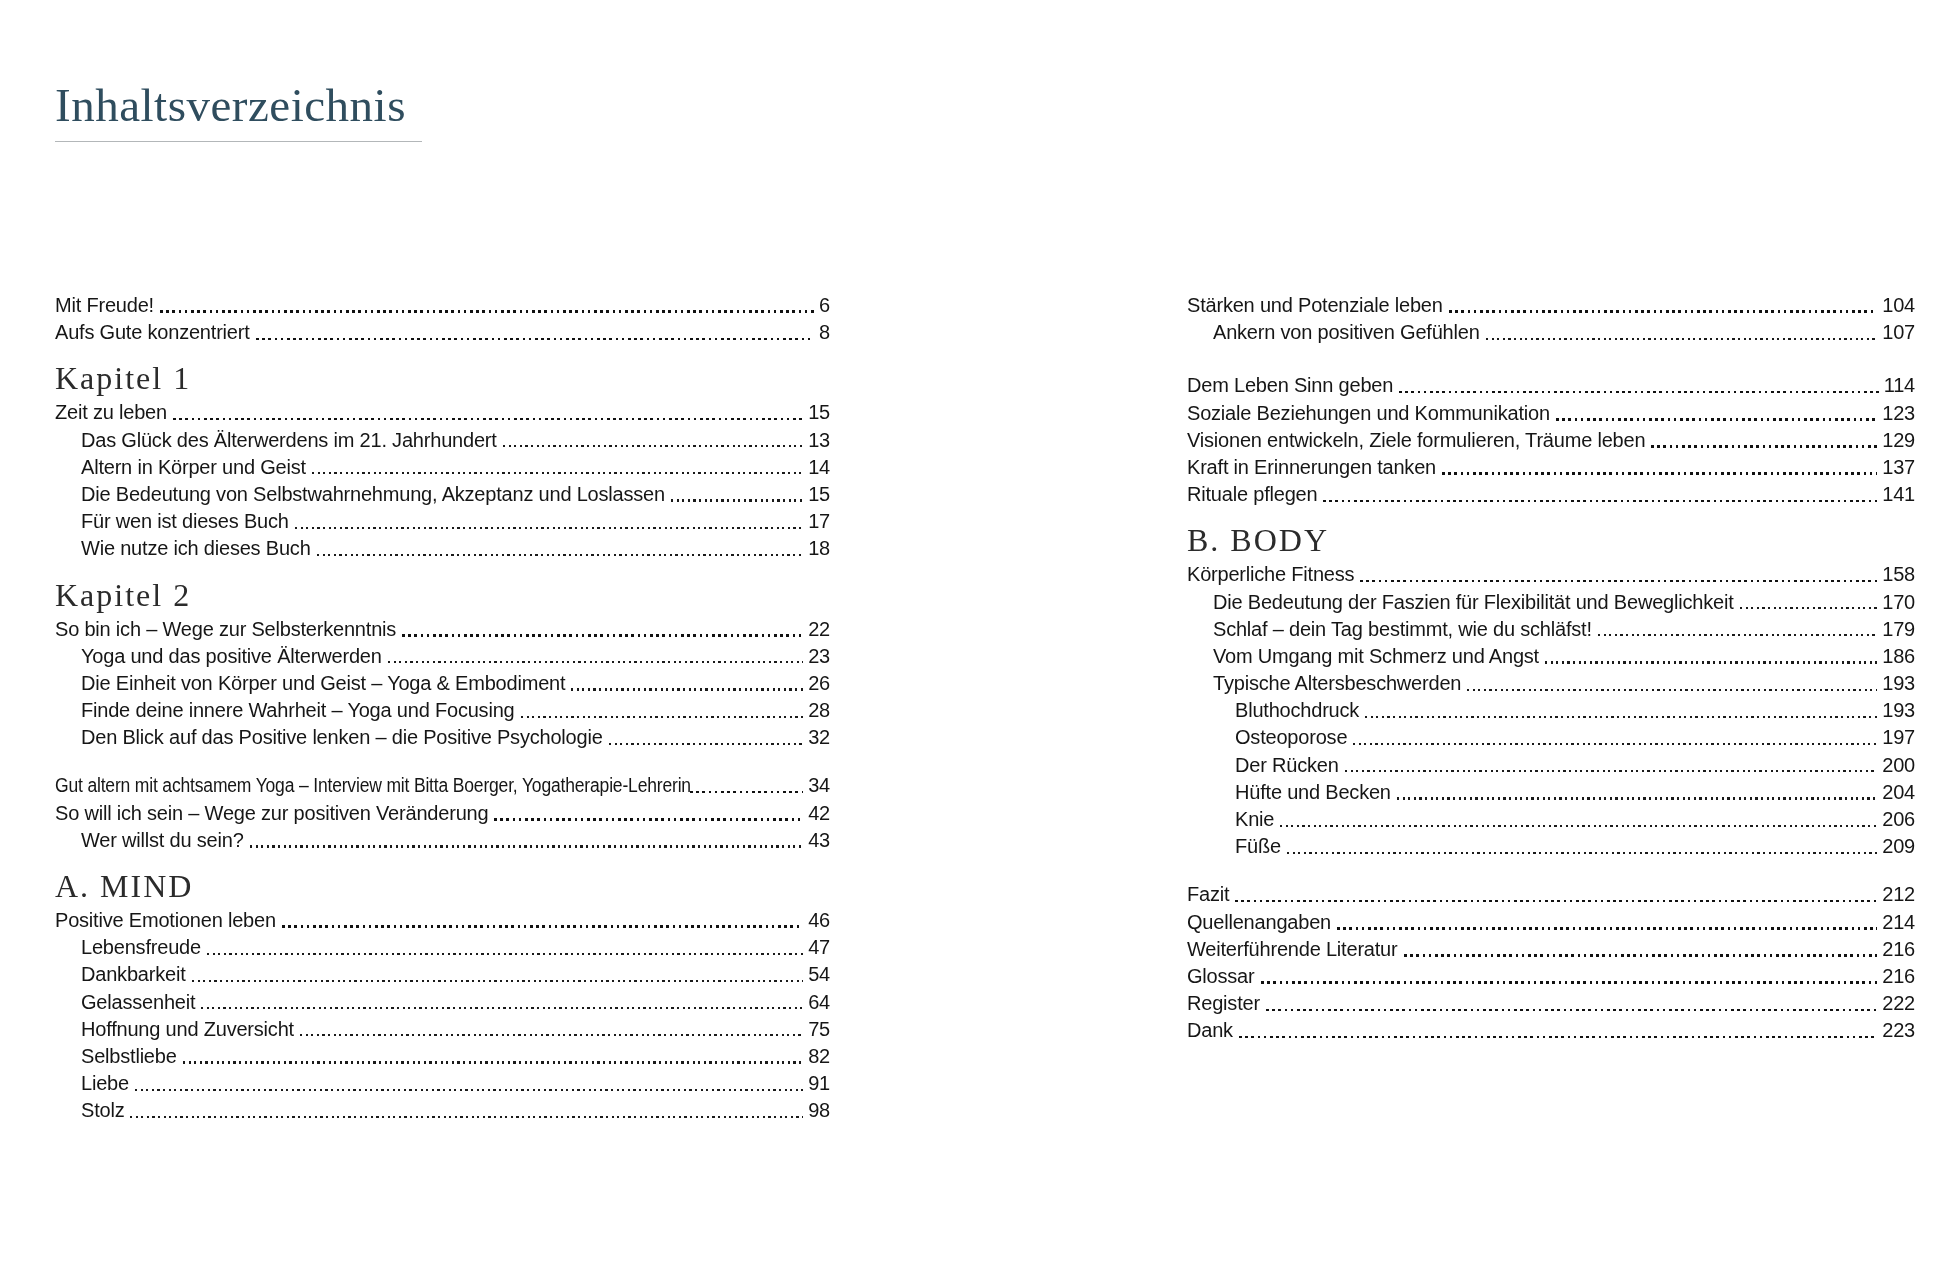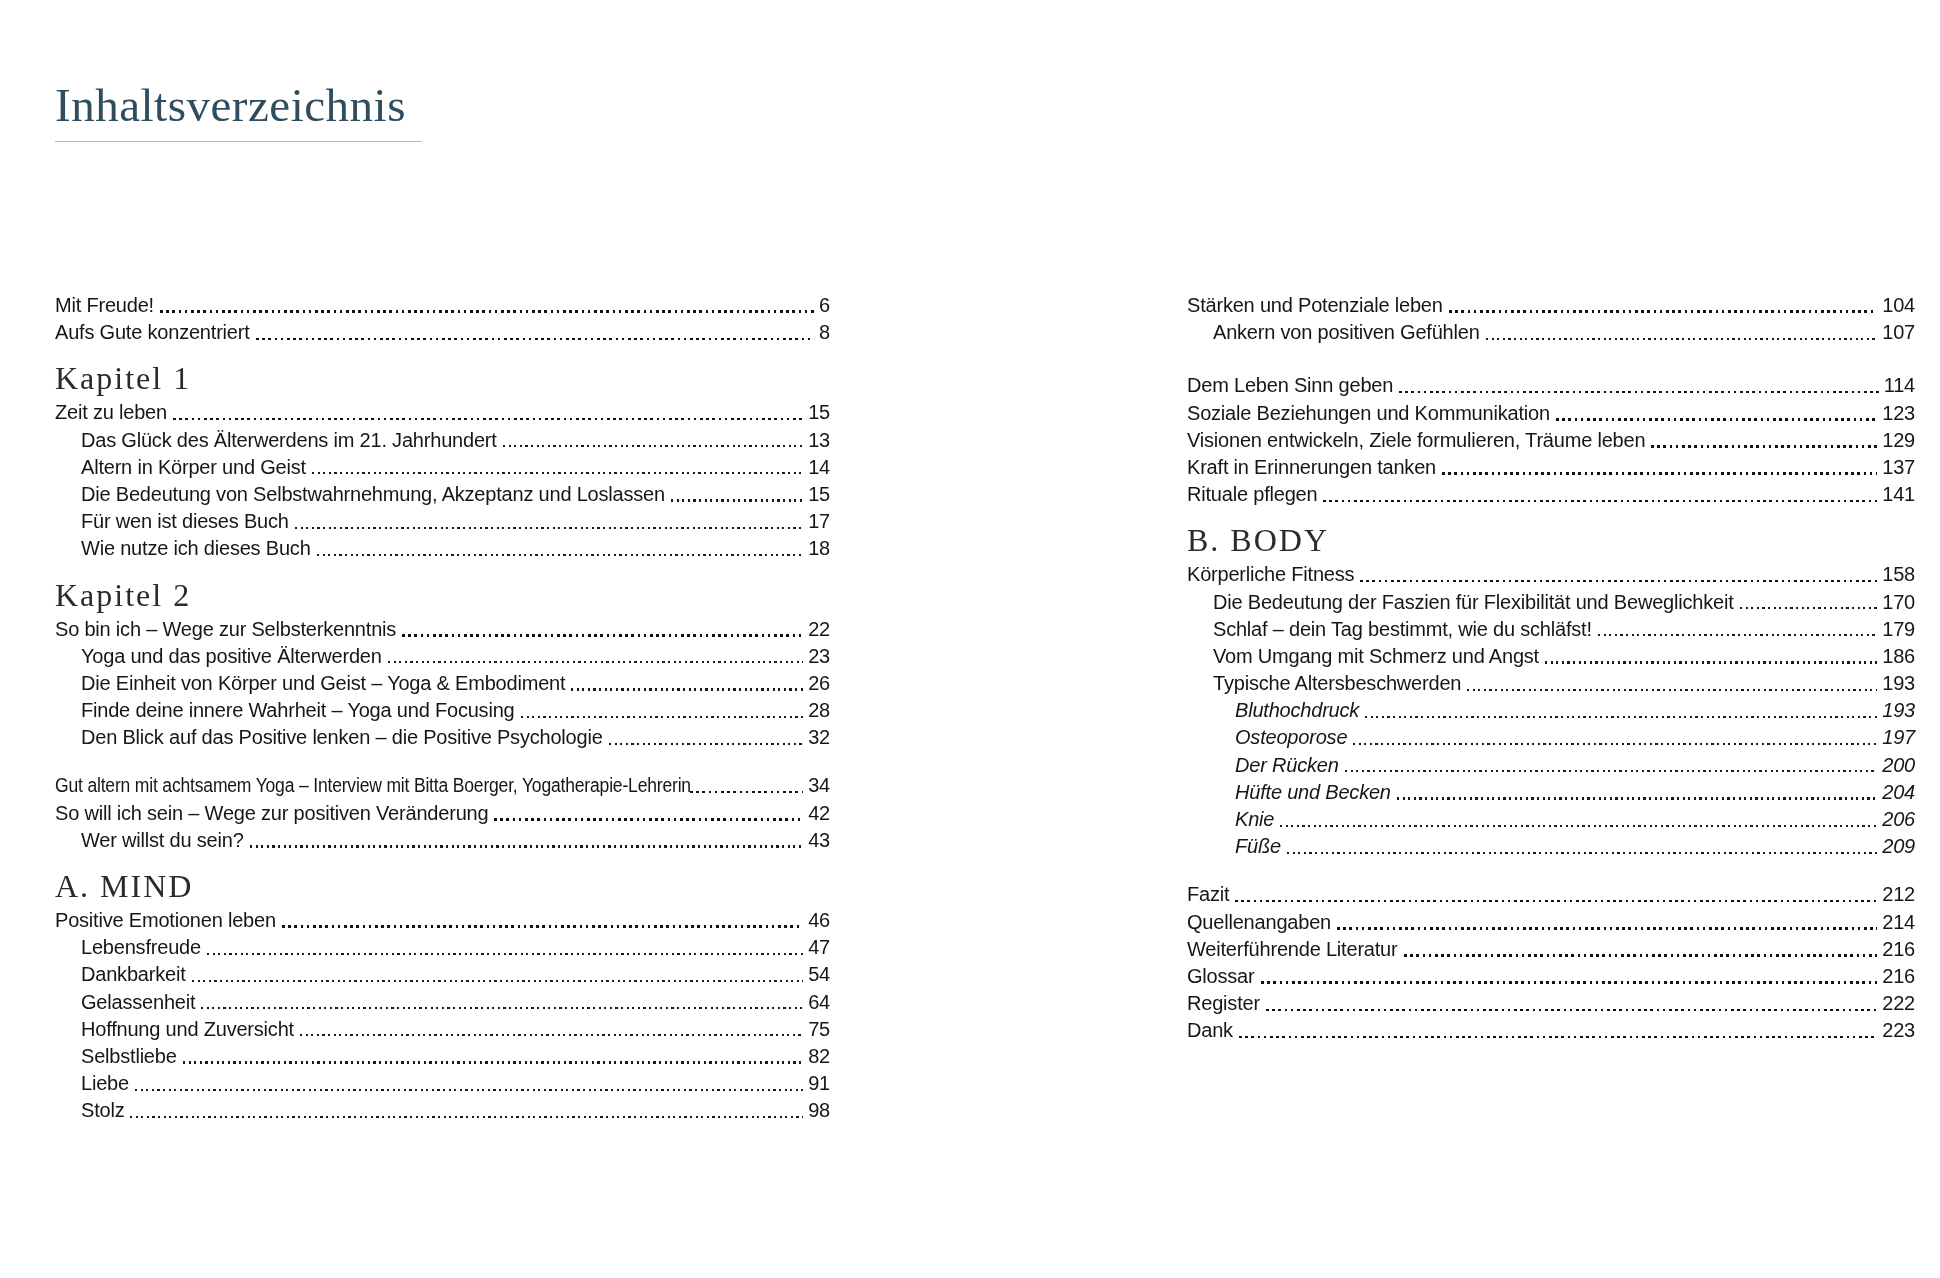--- a/index.html
+++ b/index.html
@@ -52,21 +52,21 @@
     margin: 0 5px 6.5px 6px;
     background-image: repeating-linear-gradient(to right, #1a1a1a 0 2.2px, transparent 2.2px 5.6px);
   }
   .row .page { line-height: 27.2px; text-align: right; flex: 0 0 auto; }
   .row.bold { font-weight: 400; }
   .row.bold .leader {
     height: 2.6px;
     margin-bottom: 6.2px;
     background-image: repeating-linear-gradient(to right, #111111 0 2.6px, transparent 2.6px 6.2px);
   }
-  .row.italic { font-style: italic; }
+  .row.italic { }
   .row.lvl1 { padding-left: 26px; }
   .row.lvl2 { padding-left: 48px; }
   .row.gap-sm { margin-top: 21px; justify-content: flex-end; }
   .row.gap-lg { margin-top: 26px; }
 </style>
 </head>
 <body>
 
 <div class="title-block">
   <h1 class="page-title">Inhaltsverzeichnis</h1>

